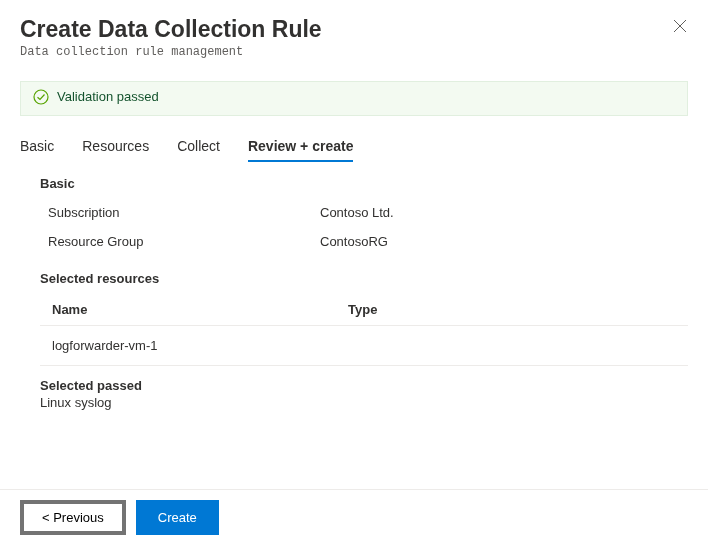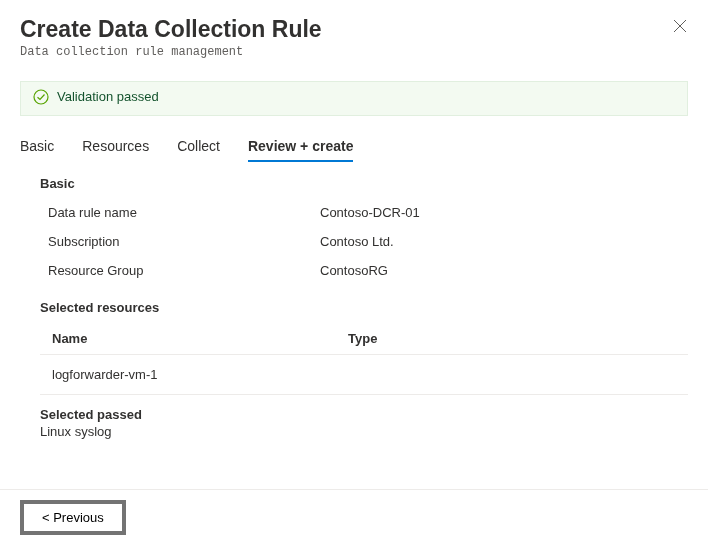--- a/index.html
+++ b/index.html
@@ -176,24 +176,20 @@
 
 <div class="tabs">
   <div class="tab">Basic</div>
   <div class="tab">Resources</div>
   <div class="tab">Collect</div>
   <div class="tab active">Review + create</div>
 </div>
 
 <div class="content">
   <div class="section-heading">Basic</div>
-  <div class="kv-row">
-    <div class="kv-label">Data rule name</div>
-    <div class="kv-value">Contoso-DCR-01</div>
-  </div>
   <div class="kv-row">
     <div class="kv-label">Subscription</div>
     <div class="kv-value">Contoso Ltd.</div>
   </div>
   <div class="kv-row">
     <div class="kv-label">Resource Group</div>
     <div class="kv-value">ContosoRG</div>
   </div>
 
   <div class="section-heading spaced">Selected resources</div>
@@ -206,13 +202,14 @@
       <div class="col col-name">logforwarder-vm-1</div>
     </div>
   </div>
 
   <div class="section-heading spaced" style="margin-top:12px">Selected passed</div>
   <div class="events-text">Linux syslog</div>
 </div>
 
 <div class="footer">
   <button class="btn">&lt;  Previous</button>
+  <button class="btn btn-primary">Create</button>
 </div>
 
 </body></html>

